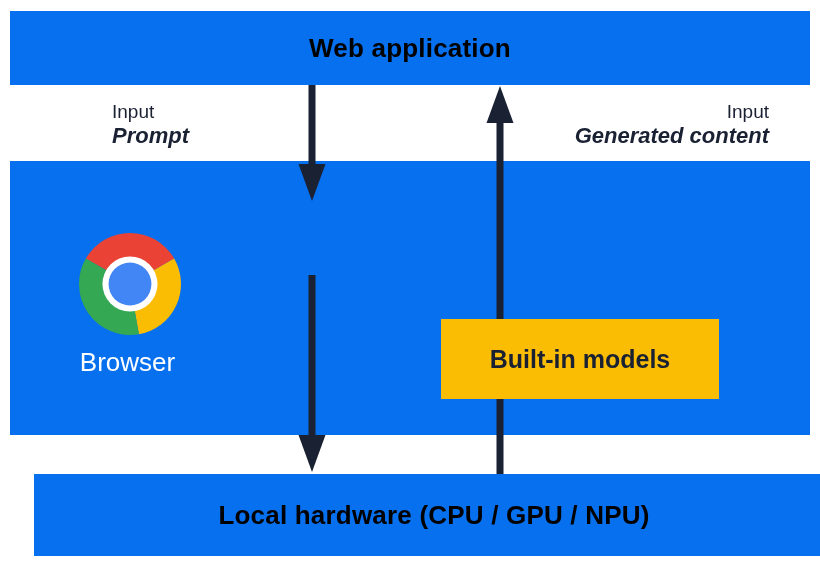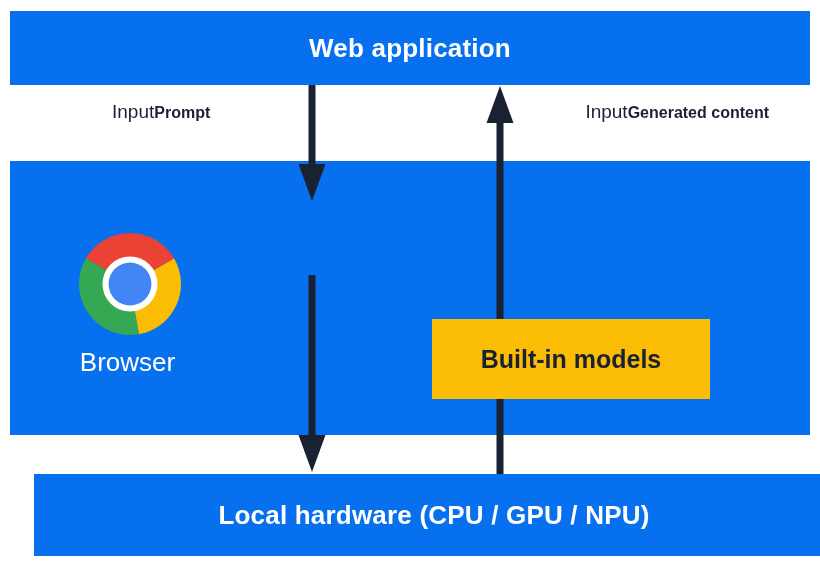--- a/index.html
+++ b/index.html
@@ -17,37 +17,37 @@
     position:relative;width:820px;height:566px;background:#ffffff;overflow:hidden;
   }
   .blue-band{
     position:absolute;left:10px;width:800px;background:var(--section-blue);
     display:flex;align-items:center;justify-content:center;
   }
   .band-top{top:11px;height:74px;z-index:1;}
   .band-middle{top:161px;height:274px;z-index:1;}
   .band-bottom{top:474px;height:82px;z-index:1;margin-left:24px;}
   .band-label{
-    color:#ffffff;font-weight:bold;font-size:26px;letter-spacing:.2px;
+    color:#000000;font-weight:bold;font-size:26px;letter-spacing:.2px;
   }
-  .flow-label{position:absolute;z-index:1;color:var(--ink);display:flex;flex-direction:row;}
+  .flow-label{position:absolute;z-index:1;color:var(--ink);display:flex;flex-direction:column;}
   .flow-label .caption{font-size:19px;font-weight:400;line-height:23px;}
-  .flow-label .value{font-size:16px;font-weight:bold;line-height:26px;}
+  .flow-label .value{font-size:22px;font-weight:bold;line-height:26px;font-style:italic;}
   .flow-label-left{left:112px;top:100px;text-align:left;}
   .flow-label-right{right:51px;top:100px;text-align:right;}
   .arrow-layer{position:absolute;left:0;top:0;z-index:2;pointer-events:none;}
   .arrow-layer line{stroke:var(--ink);stroke-width:7;}
   .arrow-layer polygon{fill:var(--ink);}
   .yellow-box{
     position:absolute;z-index:3;background:var(--box-yellow);
     display:flex;flex-direction:column;align-items:center;justify-content:center;
     color:var(--ink);font-weight:bold;text-align:center;
   }
   .box-web-apis{left:255px;top:202px;width:305px;height:73px;font-size:25px;}
-  .box-builtin{left:432px;top:319px;width:278px;height:80px;font-size:25px;line-height:33px;}
+  .box-builtin{left:441px;top:319px;width:278px;height:80px;font-size:25px;line-height:33px;}
   .chrome-icon{position:absolute;left:79px;top:233px;width:102px;height:102px;z-index:2;}
   .browser-label{
     position:absolute;left:55px;top:347px;width:145px;z-index:2;
     text-align:center;color:#ffffff;font-weight:normal;font-size:26px;
   }
 </style>
 </head>
 <body>
 
 <div class="canvas">

